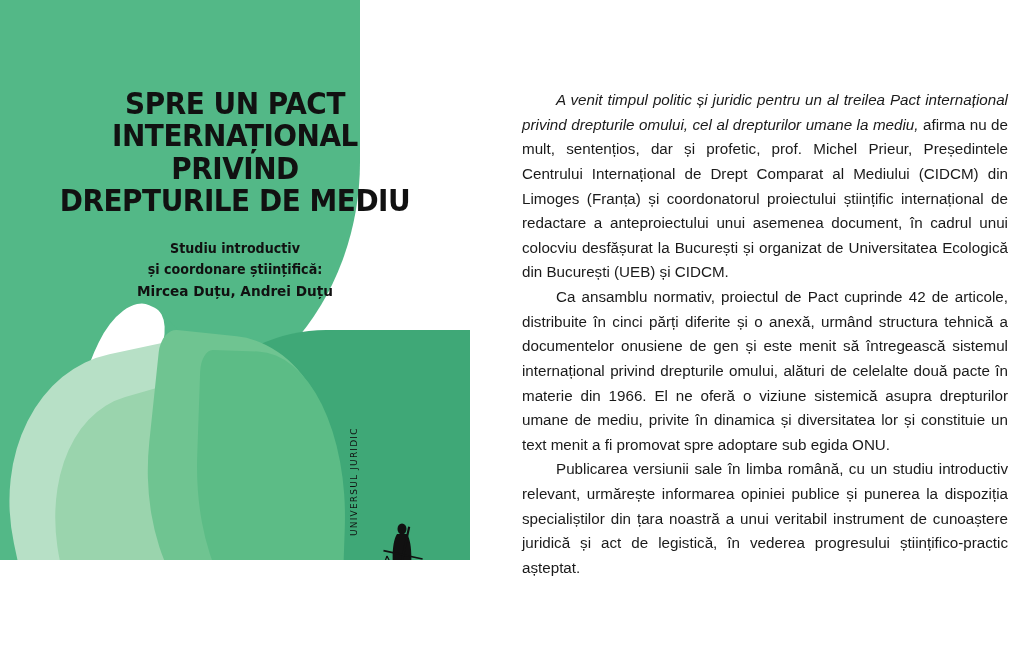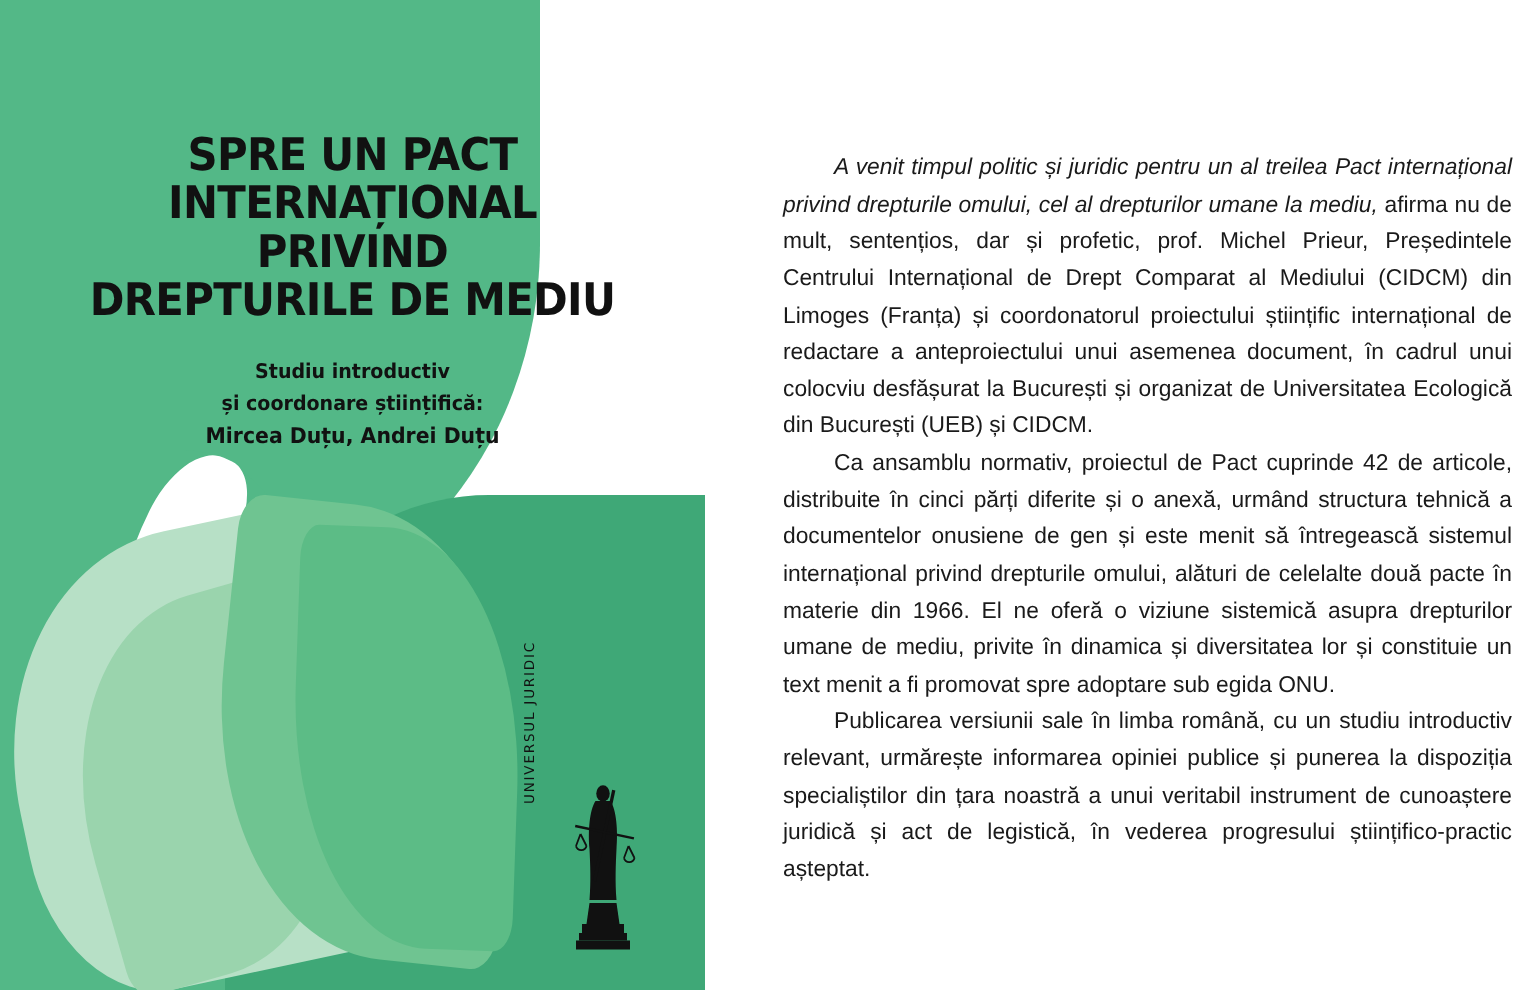--- a/index.html
+++ b/index.html
@@ -18,21 +18,21 @@
     width: 1024px;
     height: 660px;
     background: #ffffff;
     display: flex;
   }
 
   
   .cover {
     position: relative;
     width: 470px;
-    height: 660px;
+    height: 560px;
     overflow: hidden;
     background: #4d7c0f;
     flex: 0 0 470px;
   }
   
   .cover-bg {
     position: absolute;
     left: 0;
     top: 0;
     width: 470px;
@@ -177,21 +177,20 @@
     position: absolute;
     left: 26px;
     top: 0;
   }
 
   
   .text-col {
     position: relative;
     flex: 1 1 auto;
     padding: 88px 16px 0 52px;
-    margin-top: 12px;
   }
   .text-col p {
     margin: 0;
     text-align: justify;
     text-justify: inter-word;
     font-family: "Liberation Sans", sans-serif;
     font-size: 15.2px;
     line-height: 1.62;
     color: #1a1a1a;
     text-indent: 34px;

